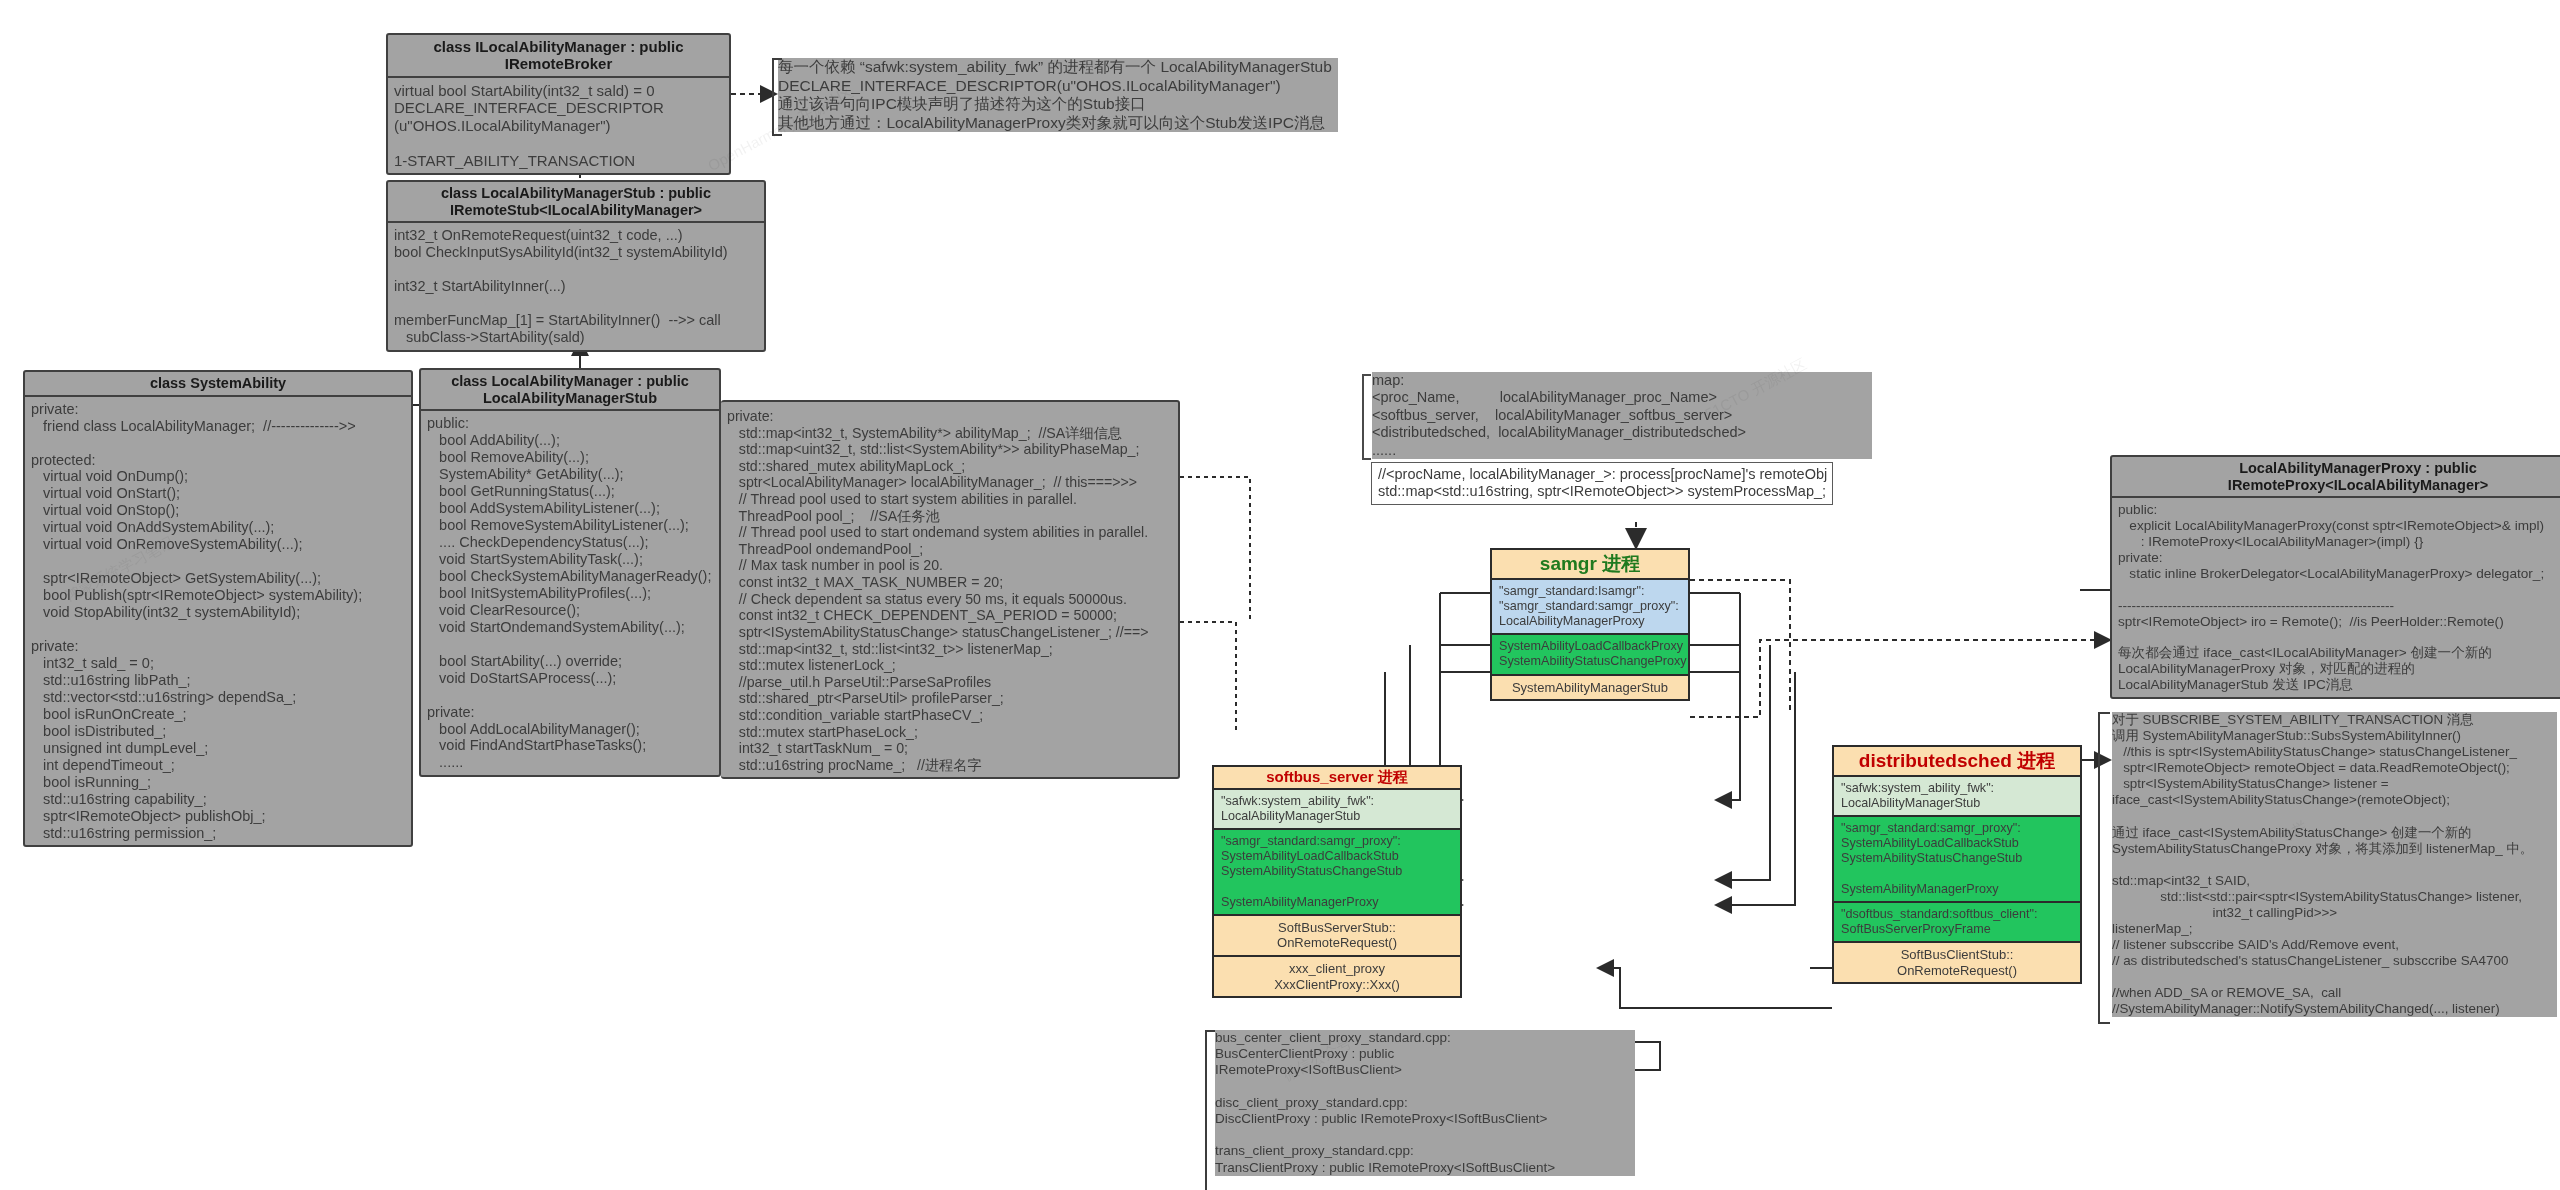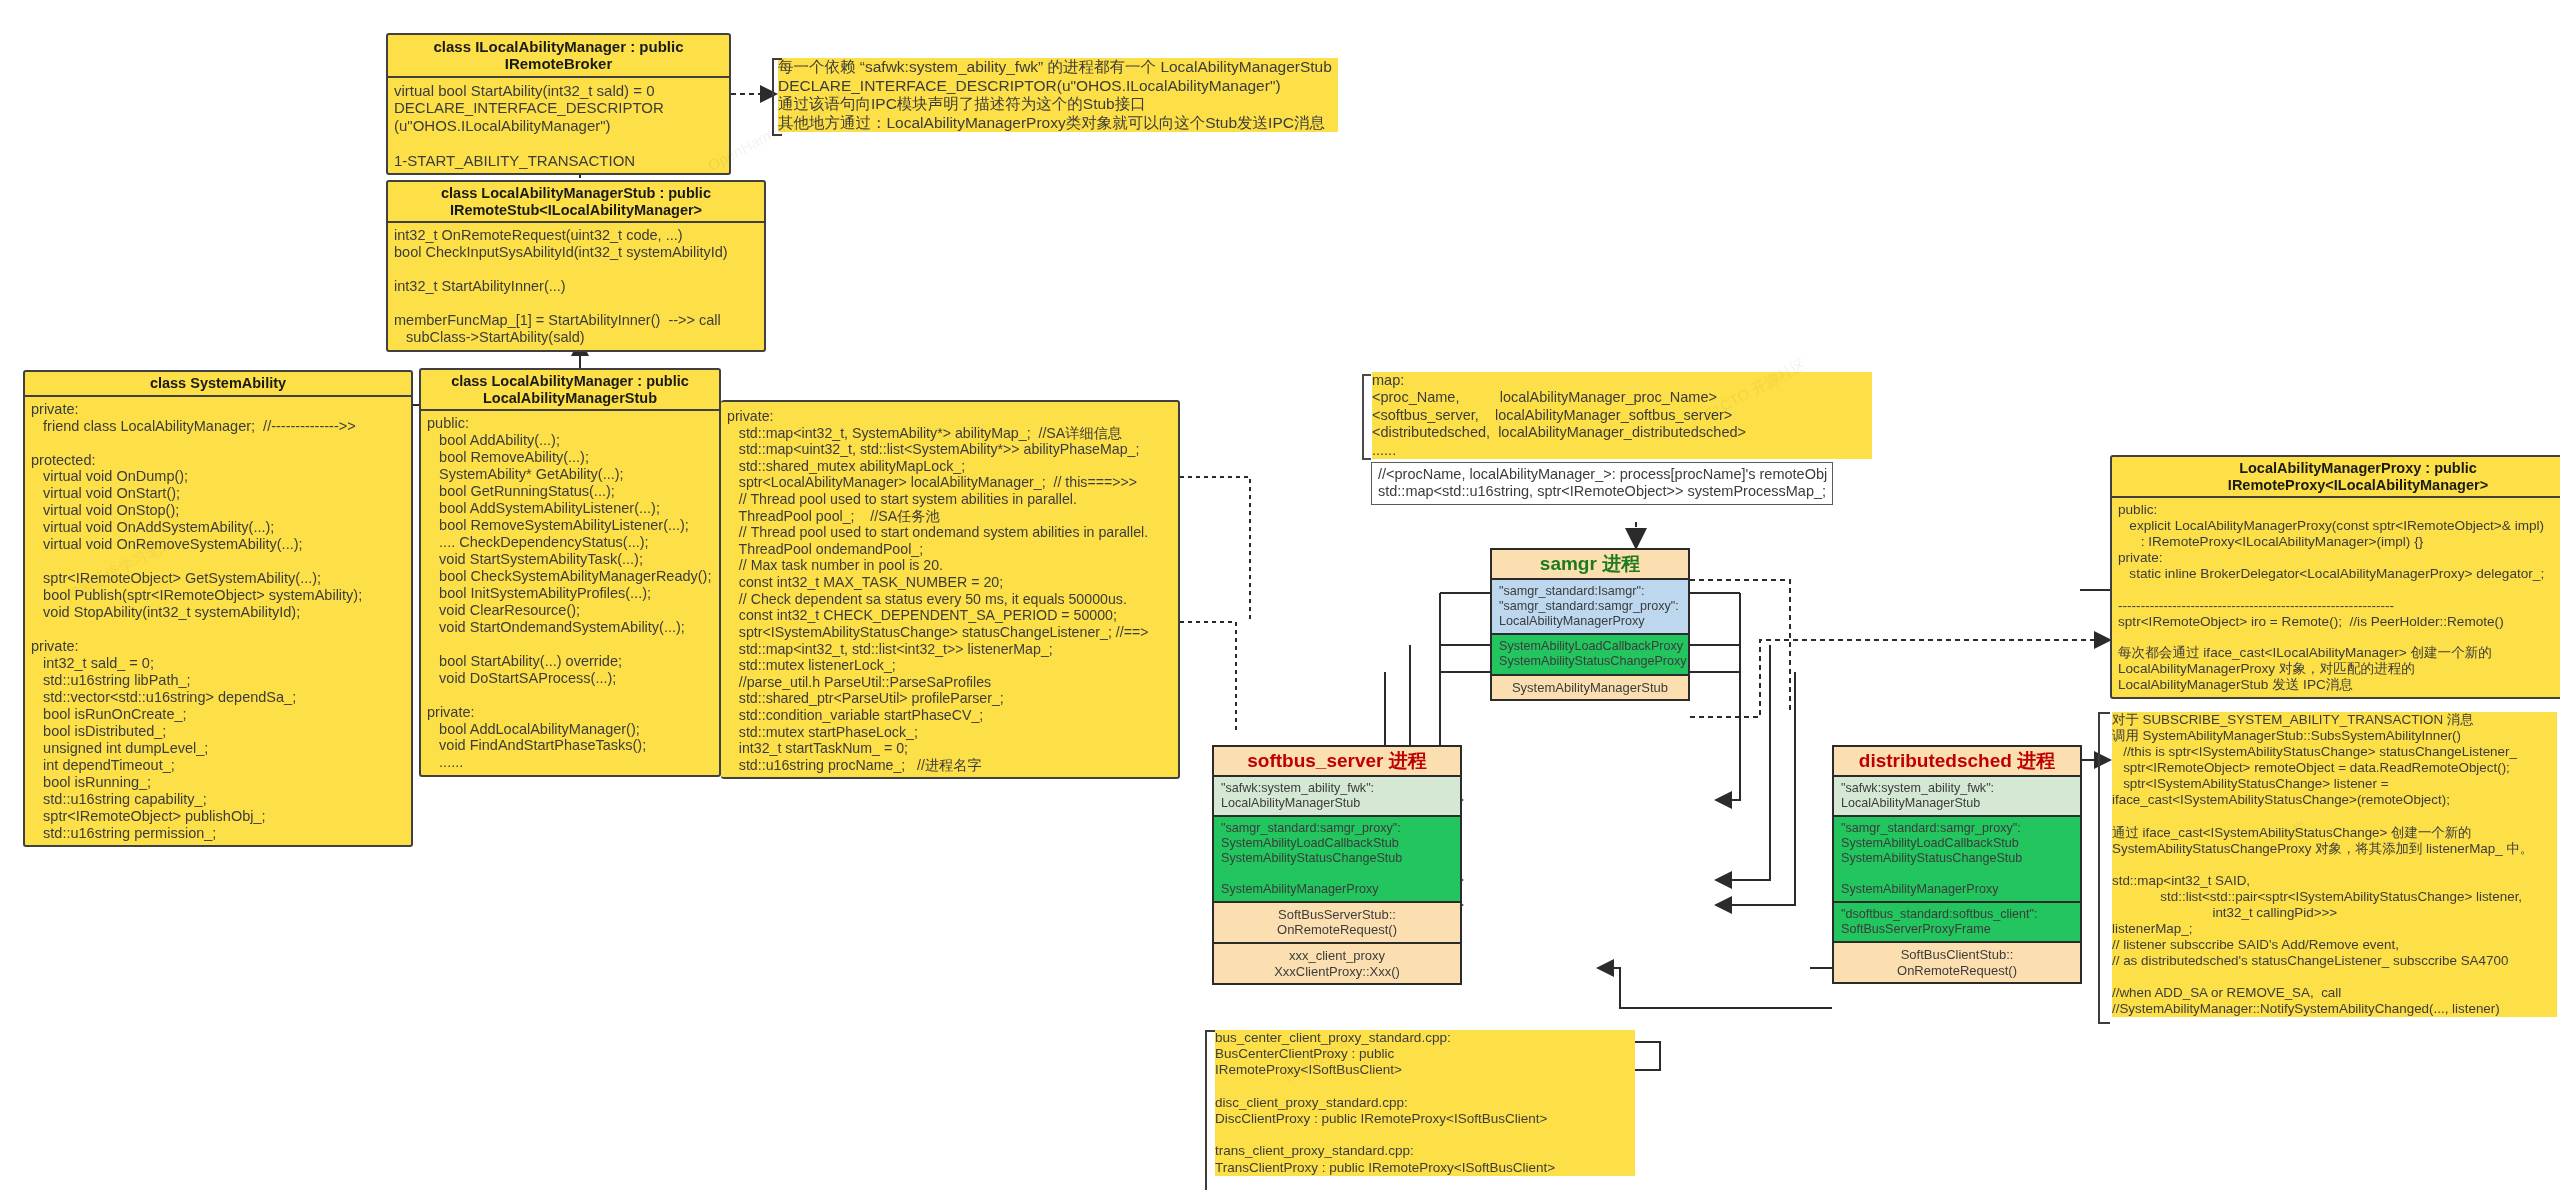--- a/index.html
+++ b/index.html
@@ -1,21 +1,21 @@
 <!DOCTYPE html>
 <html><head>
 <meta charset="utf-8">
 <style>
   html,body{margin:0;padding:0;background:#ffffff;}
   body{
     width:2560px;height:1190px;position:relative;overflow:hidden;
     font-family:"Liberation Sans","DejaVu Sans",sans-serif;
     color:#3c3c3c;
   }
-  .box{position:absolute;box-sizing:border-box;background:#fde047;}
+  .box{position:absolute;box-sizing:border-box;background:#a3a3a3;}
   
   .uml{border:2px solid #404040;border-radius:3px;}
   .uml > .title{
     text-align:center;font-weight:bold;color:#1a1a1a;
     padding:3px 4px;border-bottom:2px solid #404040;line-height:1.15;
   }
   .uml > .body{padding:4px 6px;white-space:pre;line-height:1.17;}
   .plain{white-space:pre;line-height:1.2;}
   .framed{border:1.5px solid #5a5a5a;padding:3px 6px;white-space:pre;line-height:1.2;background:#fff;}
 
@@ -225,21 +225,21 @@
   </div>
   <div class="seg blue" style="font-size:12.6px;">"samgr_standard:Isamgr":
 "samgr_standard:samgr_proxy":
 LocalAbilityManagerProxy</div>
   <div class="seg" style="font-size:12.6px;">SystemAbilityLoadCallbackProxy
 SystemAbilityStatusChangeProxy</div>
   <div class="seg orange" style="font-size:13px;">SystemAbilityManagerStub</div>
 </div>
 
 <div class="proc" style="left:1212px;top:745px;width:250px;">
-  <div class="hdr" style="font-size:19px;">
+  <div class="hdr" style="font-size:15px;margin-top:20px;">
     <span class="red">softbus_server 进程</span>
   </div>
   <div class="seg green" style="font-size:12.6px;">"safwk:system_ability_fwk":
 LocalAbilityManagerStub</div>
   <div class="seg" style="font-size:12.6px;">"samgr_standard:samgr_proxy":
 SystemAbilityLoadCallbackStub
 SystemAbilityStatusChangeStub
 
 SystemAbilityManagerProxy</div>
   <div class="seg orange" style="font-size:13px;">SoftBusServerStub::

